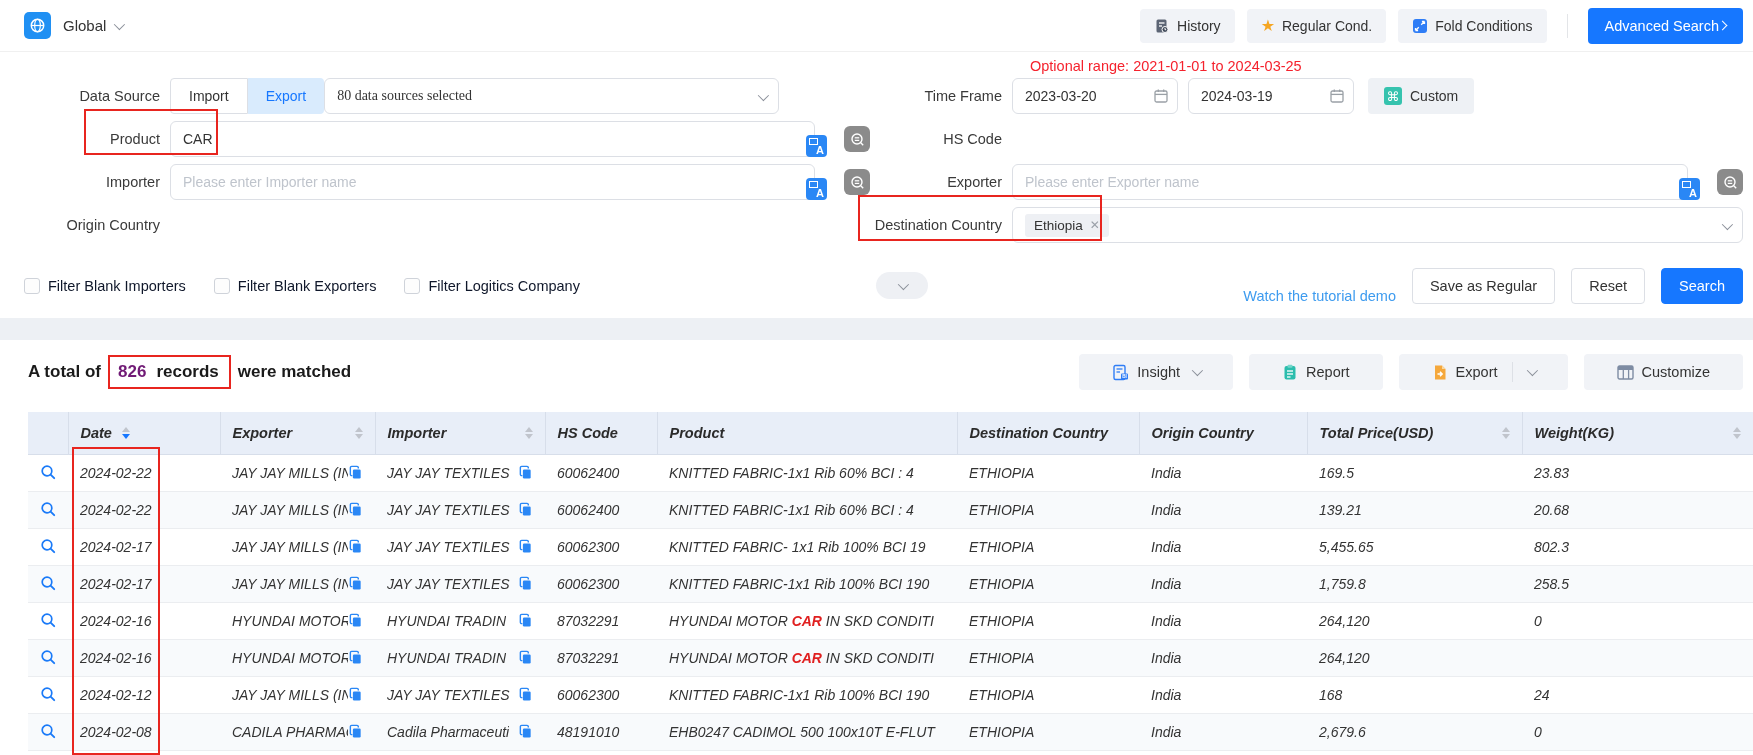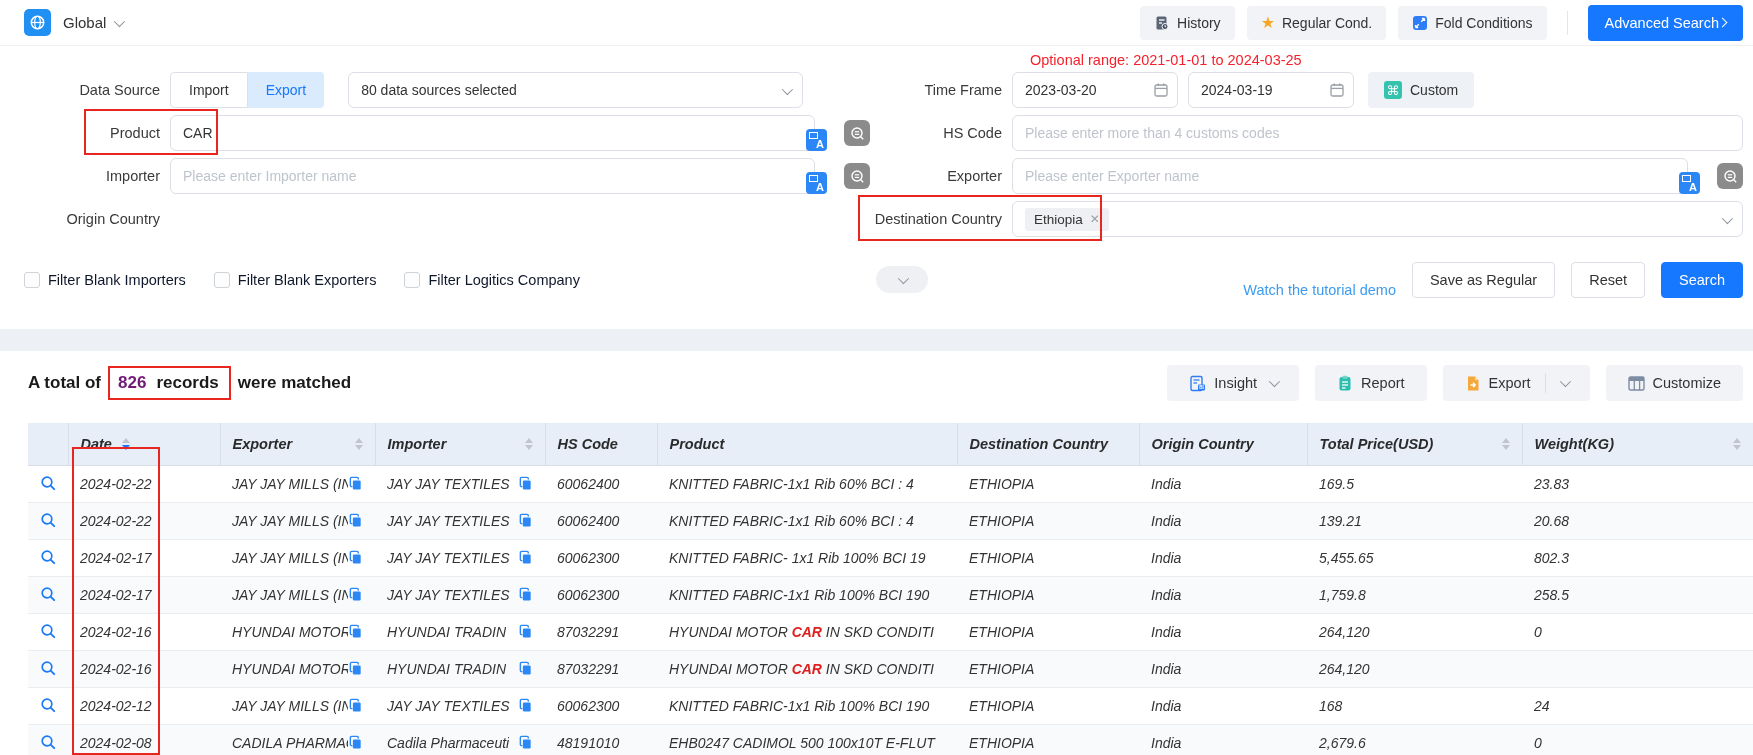--- a/index.html
+++ b/index.html
@@ -3,50 +3,50 @@
 <meta charset="utf-8">
 <style>
   * { box-sizing: border-box; margin: 0; padding: 0; }
   html,body { width:1753px; height:755px; }
   body {
     font-family: "Liberation Sans", sans-serif;
     background:#fff; color:#333; position:relative; overflow:hidden;
     font-size:14px;
   }
   
-  .topbar { height:46px; display:flex; align-items:center; padding:0 10px 0 24px; border-bottom:1px solid #f0f0f0; }
+  .topbar { height:52px; display:flex; align-items:center; padding:0 10px 0 24px; border-bottom:1px solid #f0f0f0; }
   .logo { width:27px; height:27px; background:#2090f3; border-radius:5px; display:flex; align-items:center; justify-content:center; }
   .region { margin-left:12px; font-size:15px; color:#333; display:flex; align-items:center; gap:8px; cursor:pointer; }
   .topbar-right { margin-left:auto; display:flex; align-items:center; gap:12px; }
   .pill { display:flex; align-items:center; gap:7px; background:#f1f3f7; border:none; border-radius:4px; height:34px; padding:0 14px; font-size:14px; color:#333; font-family:inherit; cursor:pointer; }
   .tb-divider { width:1px; height:24px; background:#e3e5e8; margin:0 8px; }
   .adv-btn { display:flex; align-items:center; background:#1677ff; color:#fff; border:none; border-radius:4px; height:36px; padding:0 17px; font-size:14.5px; font-family:inherit; cursor:pointer; }
   .chev { display:inline-block; width:8px; height:8px; border-right:1.6px solid #8a8f99; border-bottom:1.6px solid #8a8f99; transform:rotate(45deg) translateY(-2px); }
   .chev.white { border-color:#fff; transform:rotate(-45deg); width:7px; height:7px; }
   
-  .panel { position:relative; padding:26px 10px 17px 24px; }
+  .panel { position:relative; padding:26px 10px 0 24px; }
   .optional-range { position:absolute; top:6px; left:1030px; color:#f5222d; font-size:14.5px; }
   .form-grid { display:grid; grid-template-columns:846px 1fr; }
   .frow { display:flex; align-items:center; margin-bottom:7px; height:36px; position:relative; }
   .flabel { width:136px; text-align:right; margin-right:10px; font-size:14.5px; color:#3a3a3a; flex:none; }
   .flabel2 { width:132px; text-align:right; margin-right:10px; font-size:14.5px; color:#3a3a3a; flex:none; }
   .inp, .select { height:36px; border:1px solid #dcdfe5; border-radius:6px; background:#fff; font-size:14px; color:#333; }
   input.inp { padding:0 12px; width:100%; font-family:inherit; outline:none; }
   input.inp::placeholder { color:#bfc4cc; }
   .inp-wrap { position:relative; flex:1; display:flex; align-items:center; }
   .inp-wrap input { padding-right:38px; }
   .in-icon { position:absolute; right:9px; top:7px; }
   .select { flex:1; display:flex; align-items:center; padding:0 30px 0 12px; position:relative; cursor:pointer; }
   .select .sel-chev { position:absolute; right:12px; top:14px; }
   .placeholder { color:#bfc4cc; }
-  .seg { display:flex; flex:none; margin-right:24px; }
+  .seg { display:flex; flex:none; margin-right:0; }
   .seg .tab { height:36px; padding:0 18px; display:flex; align-items:center; font-size:14px; cursor:pointer; }
   .seg .tab.import { background:#fff; border:1px solid #dcdfe5; border-radius:4px 0 0 4px; color:#333; }
   .seg .tab.export { background:#d9ebfd; color:#1677ff; border-radius:0 4px 4px 0; }
-  .ds-select { max-width:455px; }
+  .ds-select { max-width:455px;font-family:Liberation Serif, serif; }
   .translate-icon { width:22px; height:22px; background:#2a87f5; border-radius:4px; display:inline-flex; align-items:center; justify-content:center; color:#fff; font-size:11px; font-weight:bold; position:relative; }
   .translate-icon::before { content:""; position:absolute; left:3px; top:3px; width:7px; height:5px; border:1px solid #fff; }
   .translate-icon span { position:absolute; right:3px; bottom:1px; }
   .fuzzy-btn { width:26px; height:26px; background:#8b8b8b; border:none; border-radius:6px; margin-left:8px; flex:none; display:flex; align-items:center; justify-content:center; cursor:pointer; }
   .date-field { position:relative; width:166px; margin-right:10px; flex:none; }
   .date-field input { padding-right:32px; }
   .cal-icon { position:absolute; right:9px; top:10px; }
   .custom-pill { display:flex; align-items:center; gap:8px; background:#eef1f5; border:none; border-radius:4px; height:36px; padding:0 16px; font-size:14px; color:#333; font-family:inherit; margin-left:4px; cursor:pointer; }
   .cmd-icon { width:18px; height:18px; background:#35c3ae; color:#fff; border-radius:3px; font-size:13px; display:flex; align-items:center; justify-content:center; }
   .tag { background:#eef0f4; border-radius:3px; padding:4px 9px; font-size:13.5px; color:#333; display:inline-flex; align-items:center; gap:7px; }
@@ -62,21 +62,21 @@
   .btn.primary { background:#1677ff; border-color:#1677ff; color:#fff; }
   .panel-pad-bottom { height:14px; }
   .gray-band { height:22px; background:#edf0f4; }
   
   .results { padding:14px 10px 0 28px; }
   .summary-row { display:flex; align-items:center; }
   .summary { font-size:17px; font-weight:bold; color:#1a1a1a; display:flex; align-items:center; }
   .rec-box { border:2px solid #e8251f; padding:5px 10px 5px 8px; margin:0 7px; display:inline-flex; gap:10px; }
   .rec-box .count { color:#701a75; }
   .toolbar { margin-left:auto; display:flex; align-items:center; gap:16px; }
-  .tb-pill { display:flex; align-items:center; gap:8px; background:#f1f3f7; border:none; border-radius:4px; height:36px; padding:0 22px; font-size:14.5px; color:#333; font-family:inherit; cursor:pointer; }
+  .tb-pill { display:flex; align-items:center; gap:8px; background:#f1f3f7; border:none; border-radius:4px; height:36px; padding:0 33px; font-size:14.5px; color:#333; font-family:inherit; cursor:pointer; }
   .tb-pill .inner-sep { width:1px; height:20px; background:#dde0e6; margin:0 6px; }
   
   .table-wrap { margin-top:22px; position:relative;font-style:italic; }
   table { border-collapse:collapse; table-layout:fixed; width:1725px; }
   thead th { background:#e8eef8; height:42px; font-size:14.5px; font-weight:bold; color:#2b2b2b; text-align:left; padding:0 12px; border-right:1px solid #d7deea; border-bottom:1px solid #d7deea; }
   thead th:last-child { border-right:none; }
   thead th .th-inner { display:flex; align-items:center; }
   tbody td { height:37px; font-size:14px; color:#333; padding:0 12px; border-bottom:1px solid #ebedf0; overflow:hidden; white-space:nowrap; }
   tbody tr.even { background:#f8fafc; }
   .cell-flex { display:flex; align-items:center; }
@@ -236,23 +236,20 @@
           </span>
         </span>
         <button class="custom-pill">
           <span class="cmd-icon">⌘</span>
           <span>Custom</span>
         </button>
       </div>
 
       <div class="frow">
         <span class="flabel2">HS Code</span>
-        <span class="inp-wrap">
-          <input class="inp" placeholder="Please enter more than 4 customs codes" style="">
-        </span>
       </div>
 
       <div class="frow">
         <span class="flabel2">Exporter</span>
         <span class="inp-wrap">
           <input class="inp" placeholder="Please enter Exporter name" style="">
           <span class="in-icon translate-icon">
               <span>A</span>
             </span>
         </span>

